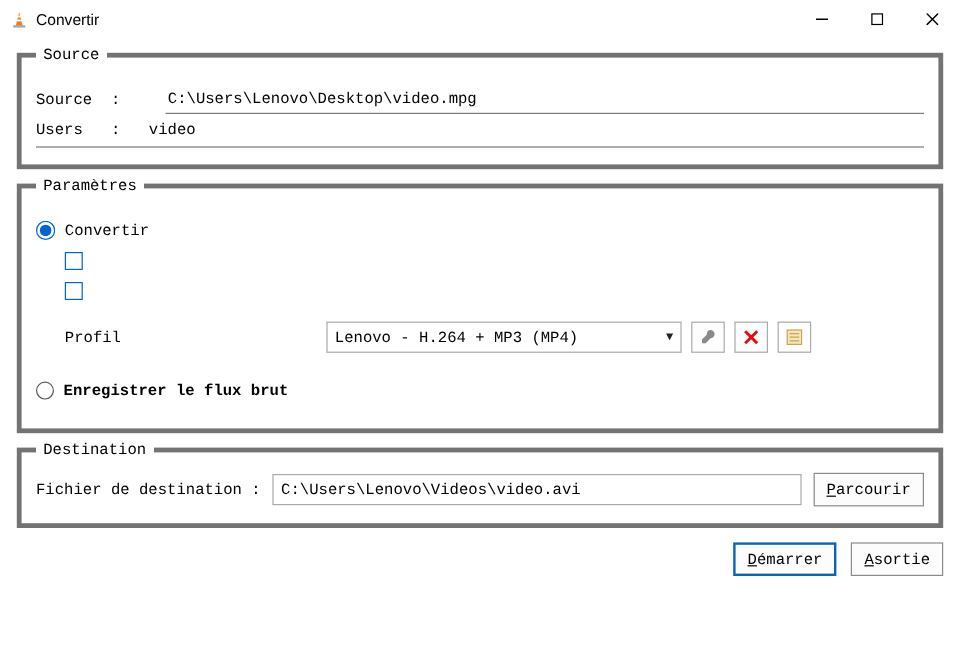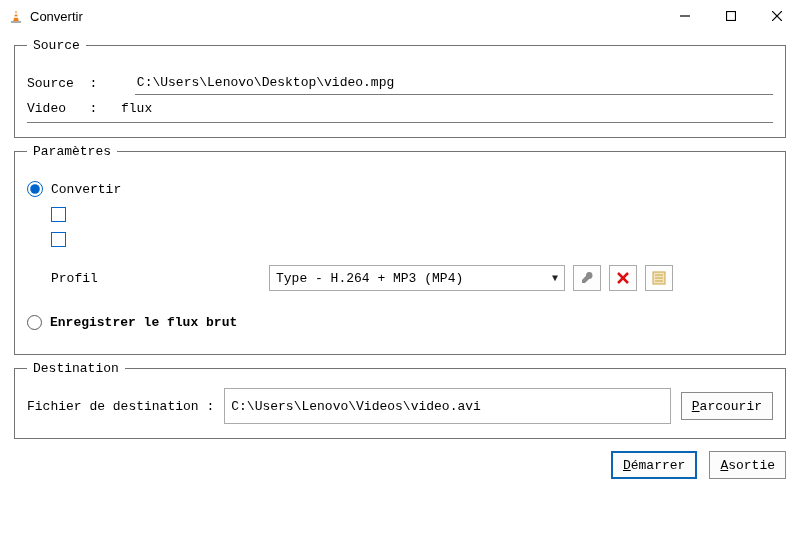--- a/index.html
+++ b/index.html
@@ -18,21 +18,21 @@
     display: flex;
     align-items: center;
     padding: 0 0 0 8px;
     font-family: "Segoe UI", sans-serif;
     font-size: 13px;
   }
   .titlebar .icon { width:16px; height:16px; display:inline-block; margin-right:6px; }
   .titlebar .title { flex:1; }
   .tb-btn { width:46px; height:32px; display:flex; align-items:center; justify-content:center; }
   fieldset {
-    border: 1px solid #737373;
+    border: 4px solid #737373;
     margin: 6px 14px 0 14px;
     padding: 12px 12px 14px 12px;
     position: relative;
   }
   legend {
     padding: 0 6px;
     font-family: "Courier New", monospace;
     font-size: 13px;
   }
   .row { display:flex; align-items:center; margin: 6px 0;}
@@ -75,21 +75,21 @@
   .sq-btn {
     width:28px; height:26px;
     border:1px solid #aaaaaa;
     display:flex; align-items:center; justify-content:center;
     background:#fdfdfd;
   }
   .dest-row { display:flex; align-items:center;justify-content:center; }
   .dest-input {
     flex:1; border:1px solid #aaaaaa;
     font-family:"Courier New",monospace; font-size:13px;
-    padding:4px 6px; margin:0 10px; height:36px;
+    padding:4px 6px; margin:0 10px; height:26px;
   }
   .btn {
     border:1px solid #8a8a8a;
     background:#fcfcfc;
     font-family:"Courier New",monospace;
     font-size:13px;
     padding: 4px 10px;
     height:28px;
     display:flex; align-items:center;
   }
@@ -136,23 +136,23 @@
 </div>
 
 <fieldset>
   <legend>Source</legend>
   <div class="row">
     <span class="lbl">Source</span>
     <span class="colon">  :  </span>
     <input class="under-input" value="C:\Users\Lenovo\Desktop\video.mpg" style="">
   </div>
   <div class="row">
-    <span class="lbl" style="min-width:47px;">Video</span>
+    <span class="lbl" style="min-width:47px;">Users</span>
     <span class="colon">  :  </span>
-    <span style="margin-left:8px;">flux</span>
+    <span style="margin-left:8px;">video</span>
   </div>
   <hr class="under-line">
 </fieldset>
 
 <fieldset>
   <legend>Paramètres</legend>
 
   <label class="radio-row">
     <input type="radio" name="mode" checked="" style="">
     <span>Convertir</span>
@@ -163,21 +163,21 @@
       <span class="check"></span>
     </label>
     <label class="check-row">
       <span class="check"></span>
     </label>
   </div>
 
   <div class="profile-row">
     <span class="profile-label">Profil</span>
     <div class="select">
-      <span>Type - H.264 + MP3 (MP4)</span>
+      <span>Lenovo - H.264 + MP3 (MP4)</span>
       <span class="caret">▼</span>
     </div>
     <div class="sq-btn">
       <svg width="14" height="14" viewBox="0 0 14 14">
           <path d="M9 1a3 3 0 0 0-2.9 3.8L2 9v3h3l4.1-4.1A3 3 0 1 0 9 1z" fill="#8a8a8a"></path>
         </svg>
     </div>
     <div class="sq-btn">
       <svg width="12" height="12" viewBox="0 0 12 12">
           <line x1="1" y1="1" x2="11" y2="11" stroke="#d11" stroke-width="2.5"></line>

